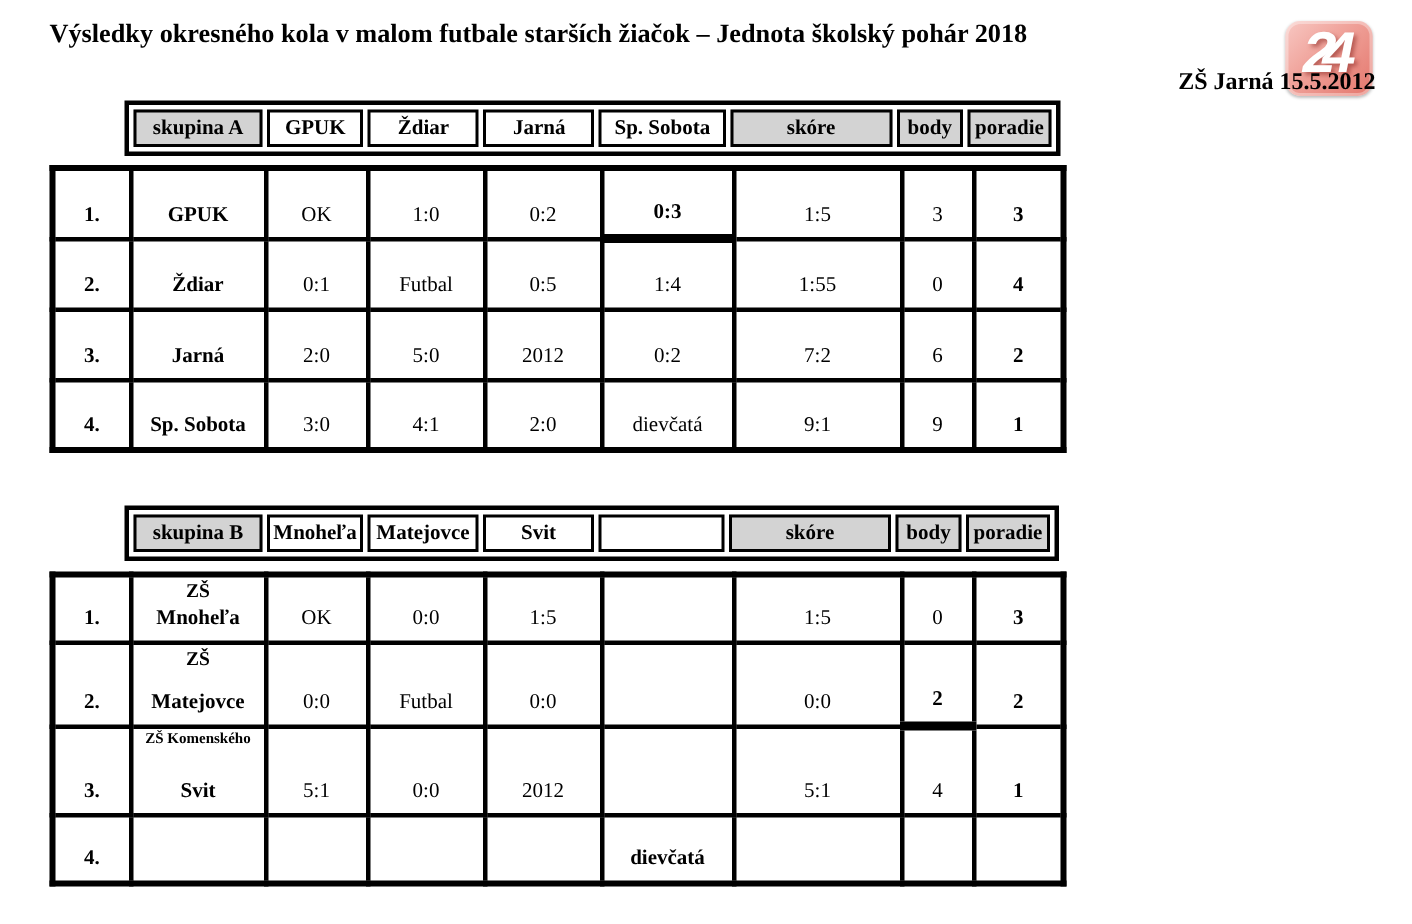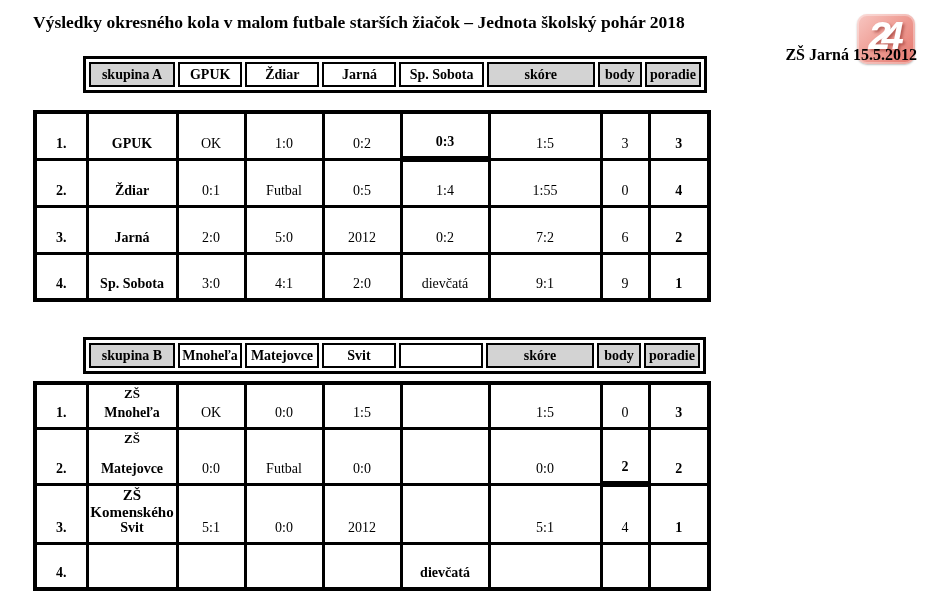--- a/index.html
+++ b/index.html
@@ -42,33 +42,33 @@
     border-collapse:collapse;border:4px solid #000;background:#fff;
   }
   table.main td{
     border:3px solid #000;text-align:center;vertical-align:bottom;
     font-size:14px;padding:0 2px 6px 2px;overflow:hidden;
   }
   table.main td.b{font-weight:bold;}
   table.main td.thick{border-bottom-width:6px;font-weight:bold;}
   td.namecell{position:relative;}
   .nt{position:absolute;top:1px;left:0;right:0;font-weight:bold;font-size:13px;}
-  .nt.small{font-size:15px;}
+  .nt.small{font-size:10px;}
 </style>
 </head>
 <body>
 
 <div class="title">Výsledky okresného kola v malom futbale starších žiačok – Jednota školský pohár 2018</div>
 
 <div class="logo">
   <span>24</span>
 </div>
 <div class="date">ZŠ Jarná 15.5.2012</div>
 
-<table class="hdr" style="left:83px;top:56px;width:624px;">
+<table class="hdr" style="left:83px;top:67px;width:624px;">
   <colgroup>
       <col style="width:86px">
       <col style="width:64px">
       <col style="width:74px">
       <col style="width:74px">
       <col style="width:84px">
       <col style="width:108px">
       <col style="width:44px">
       <col style="width:56px">
     </colgroup>

